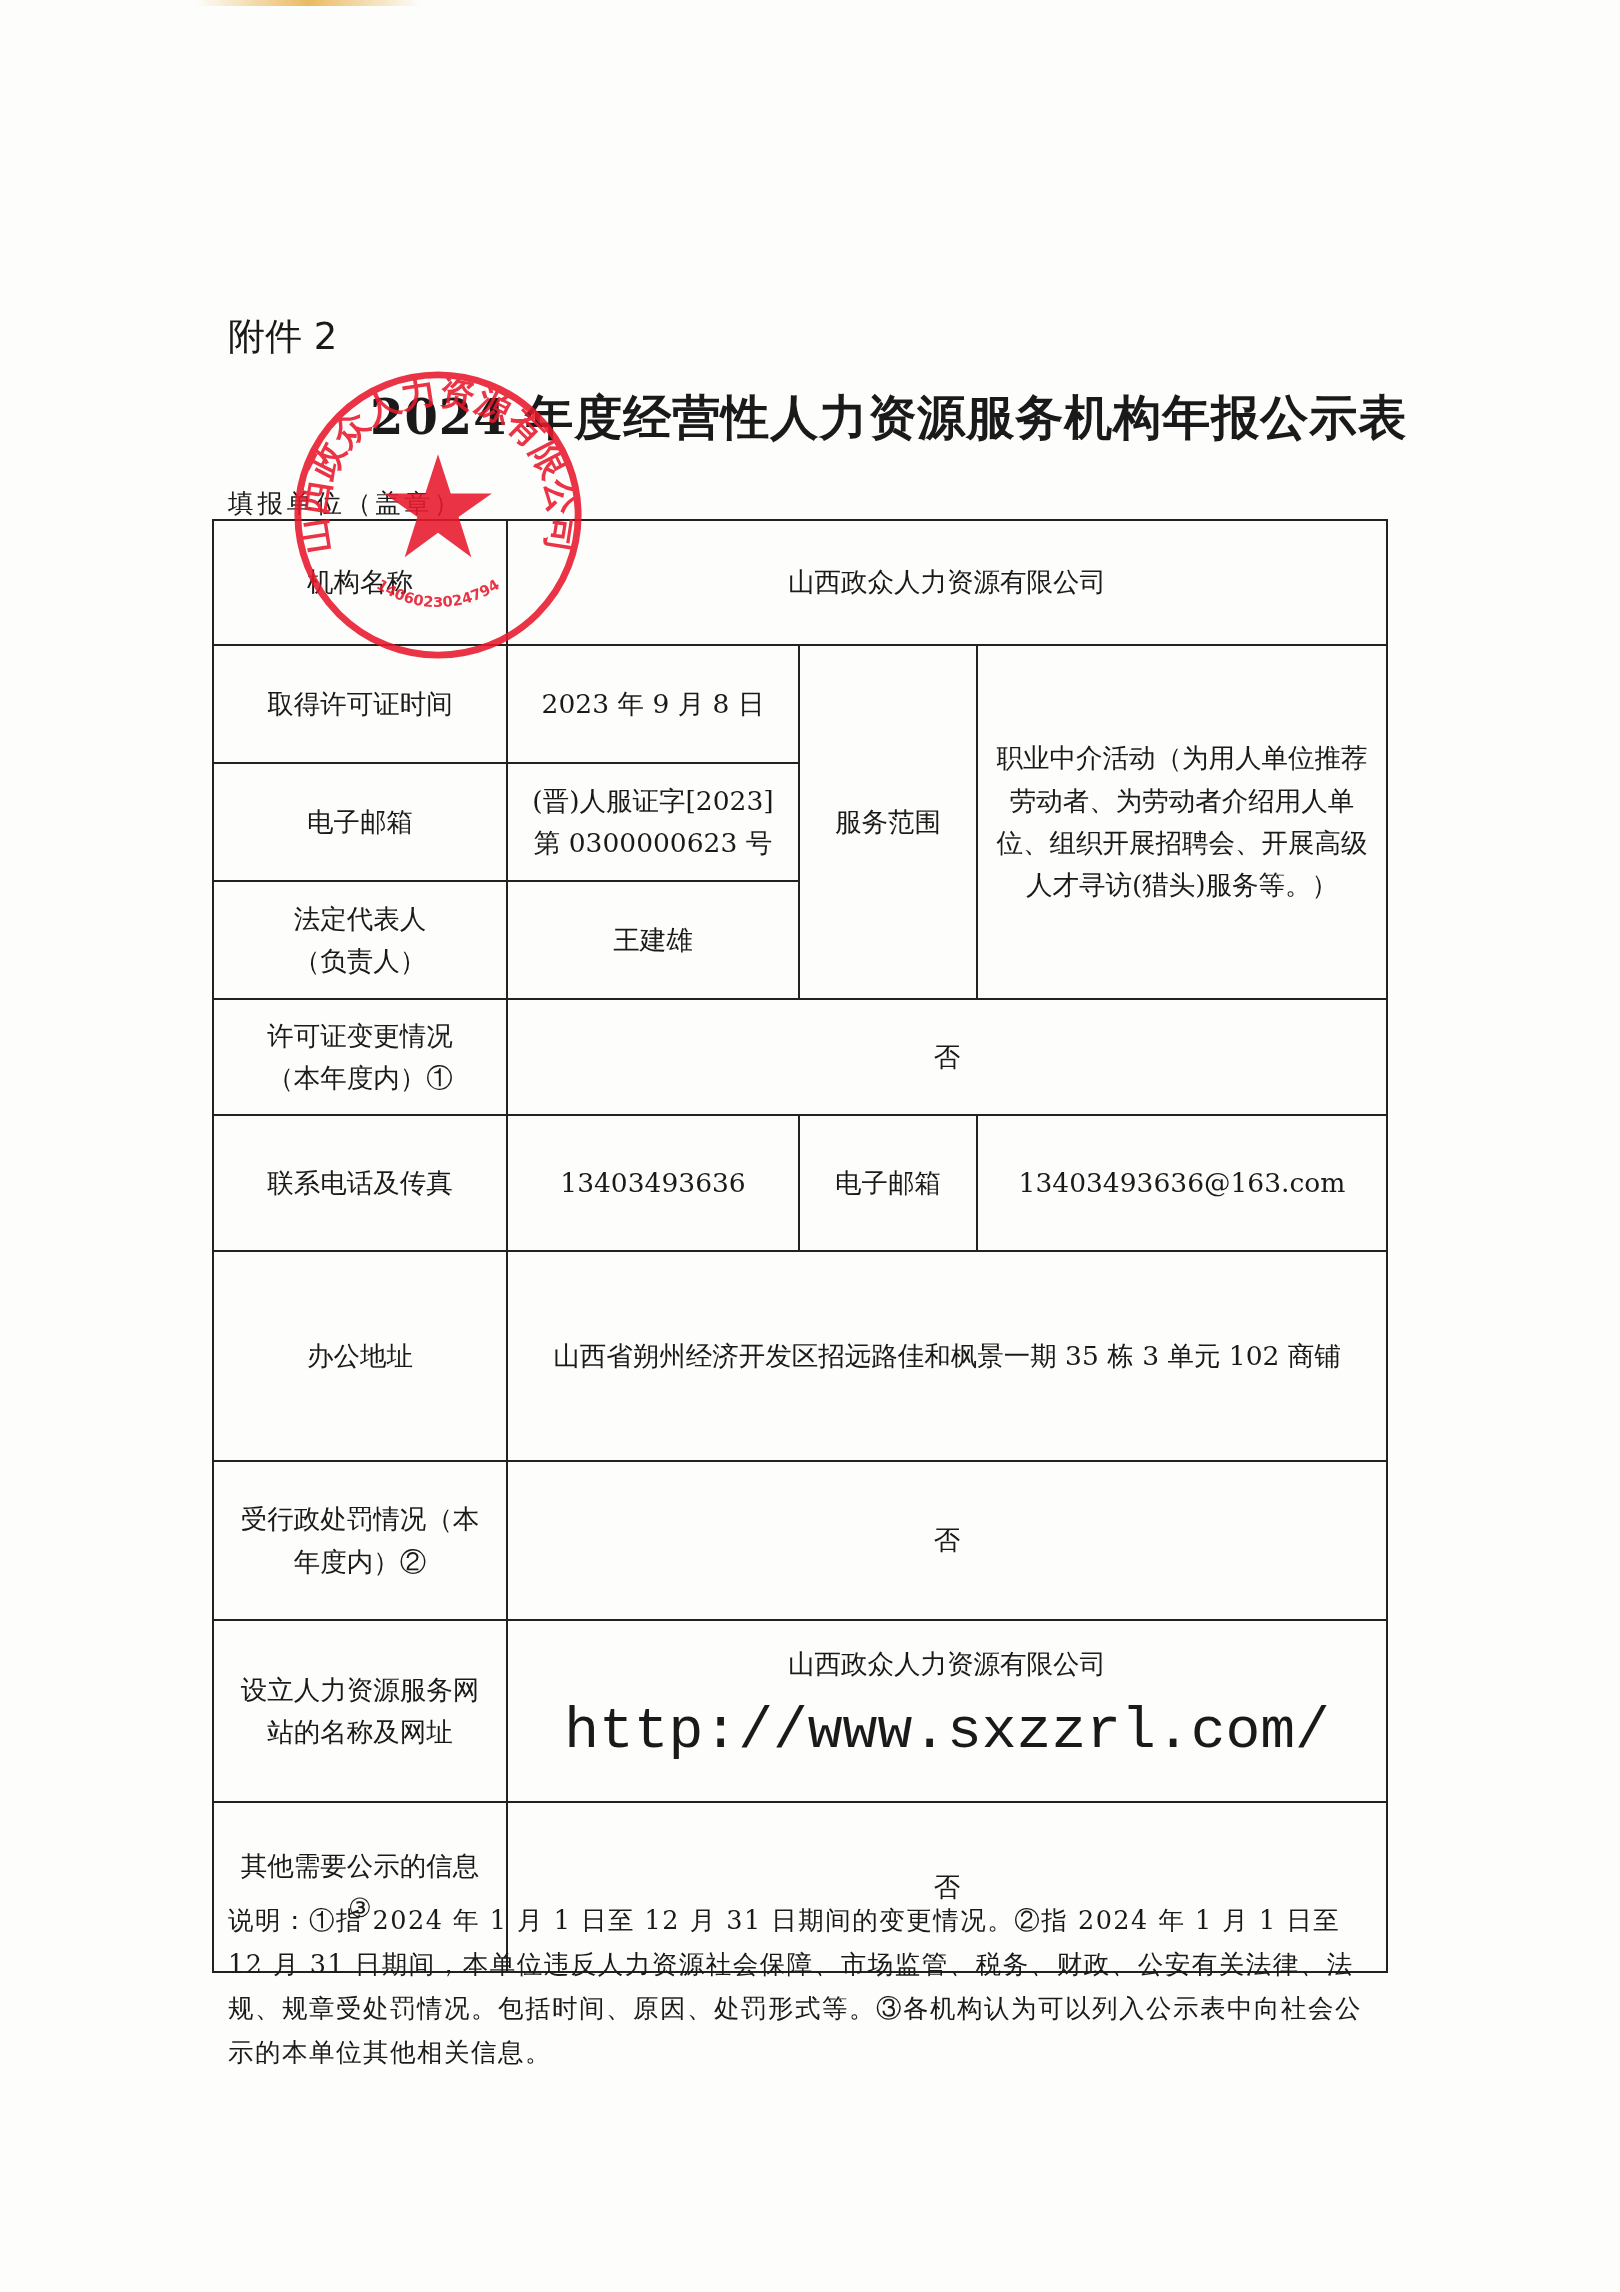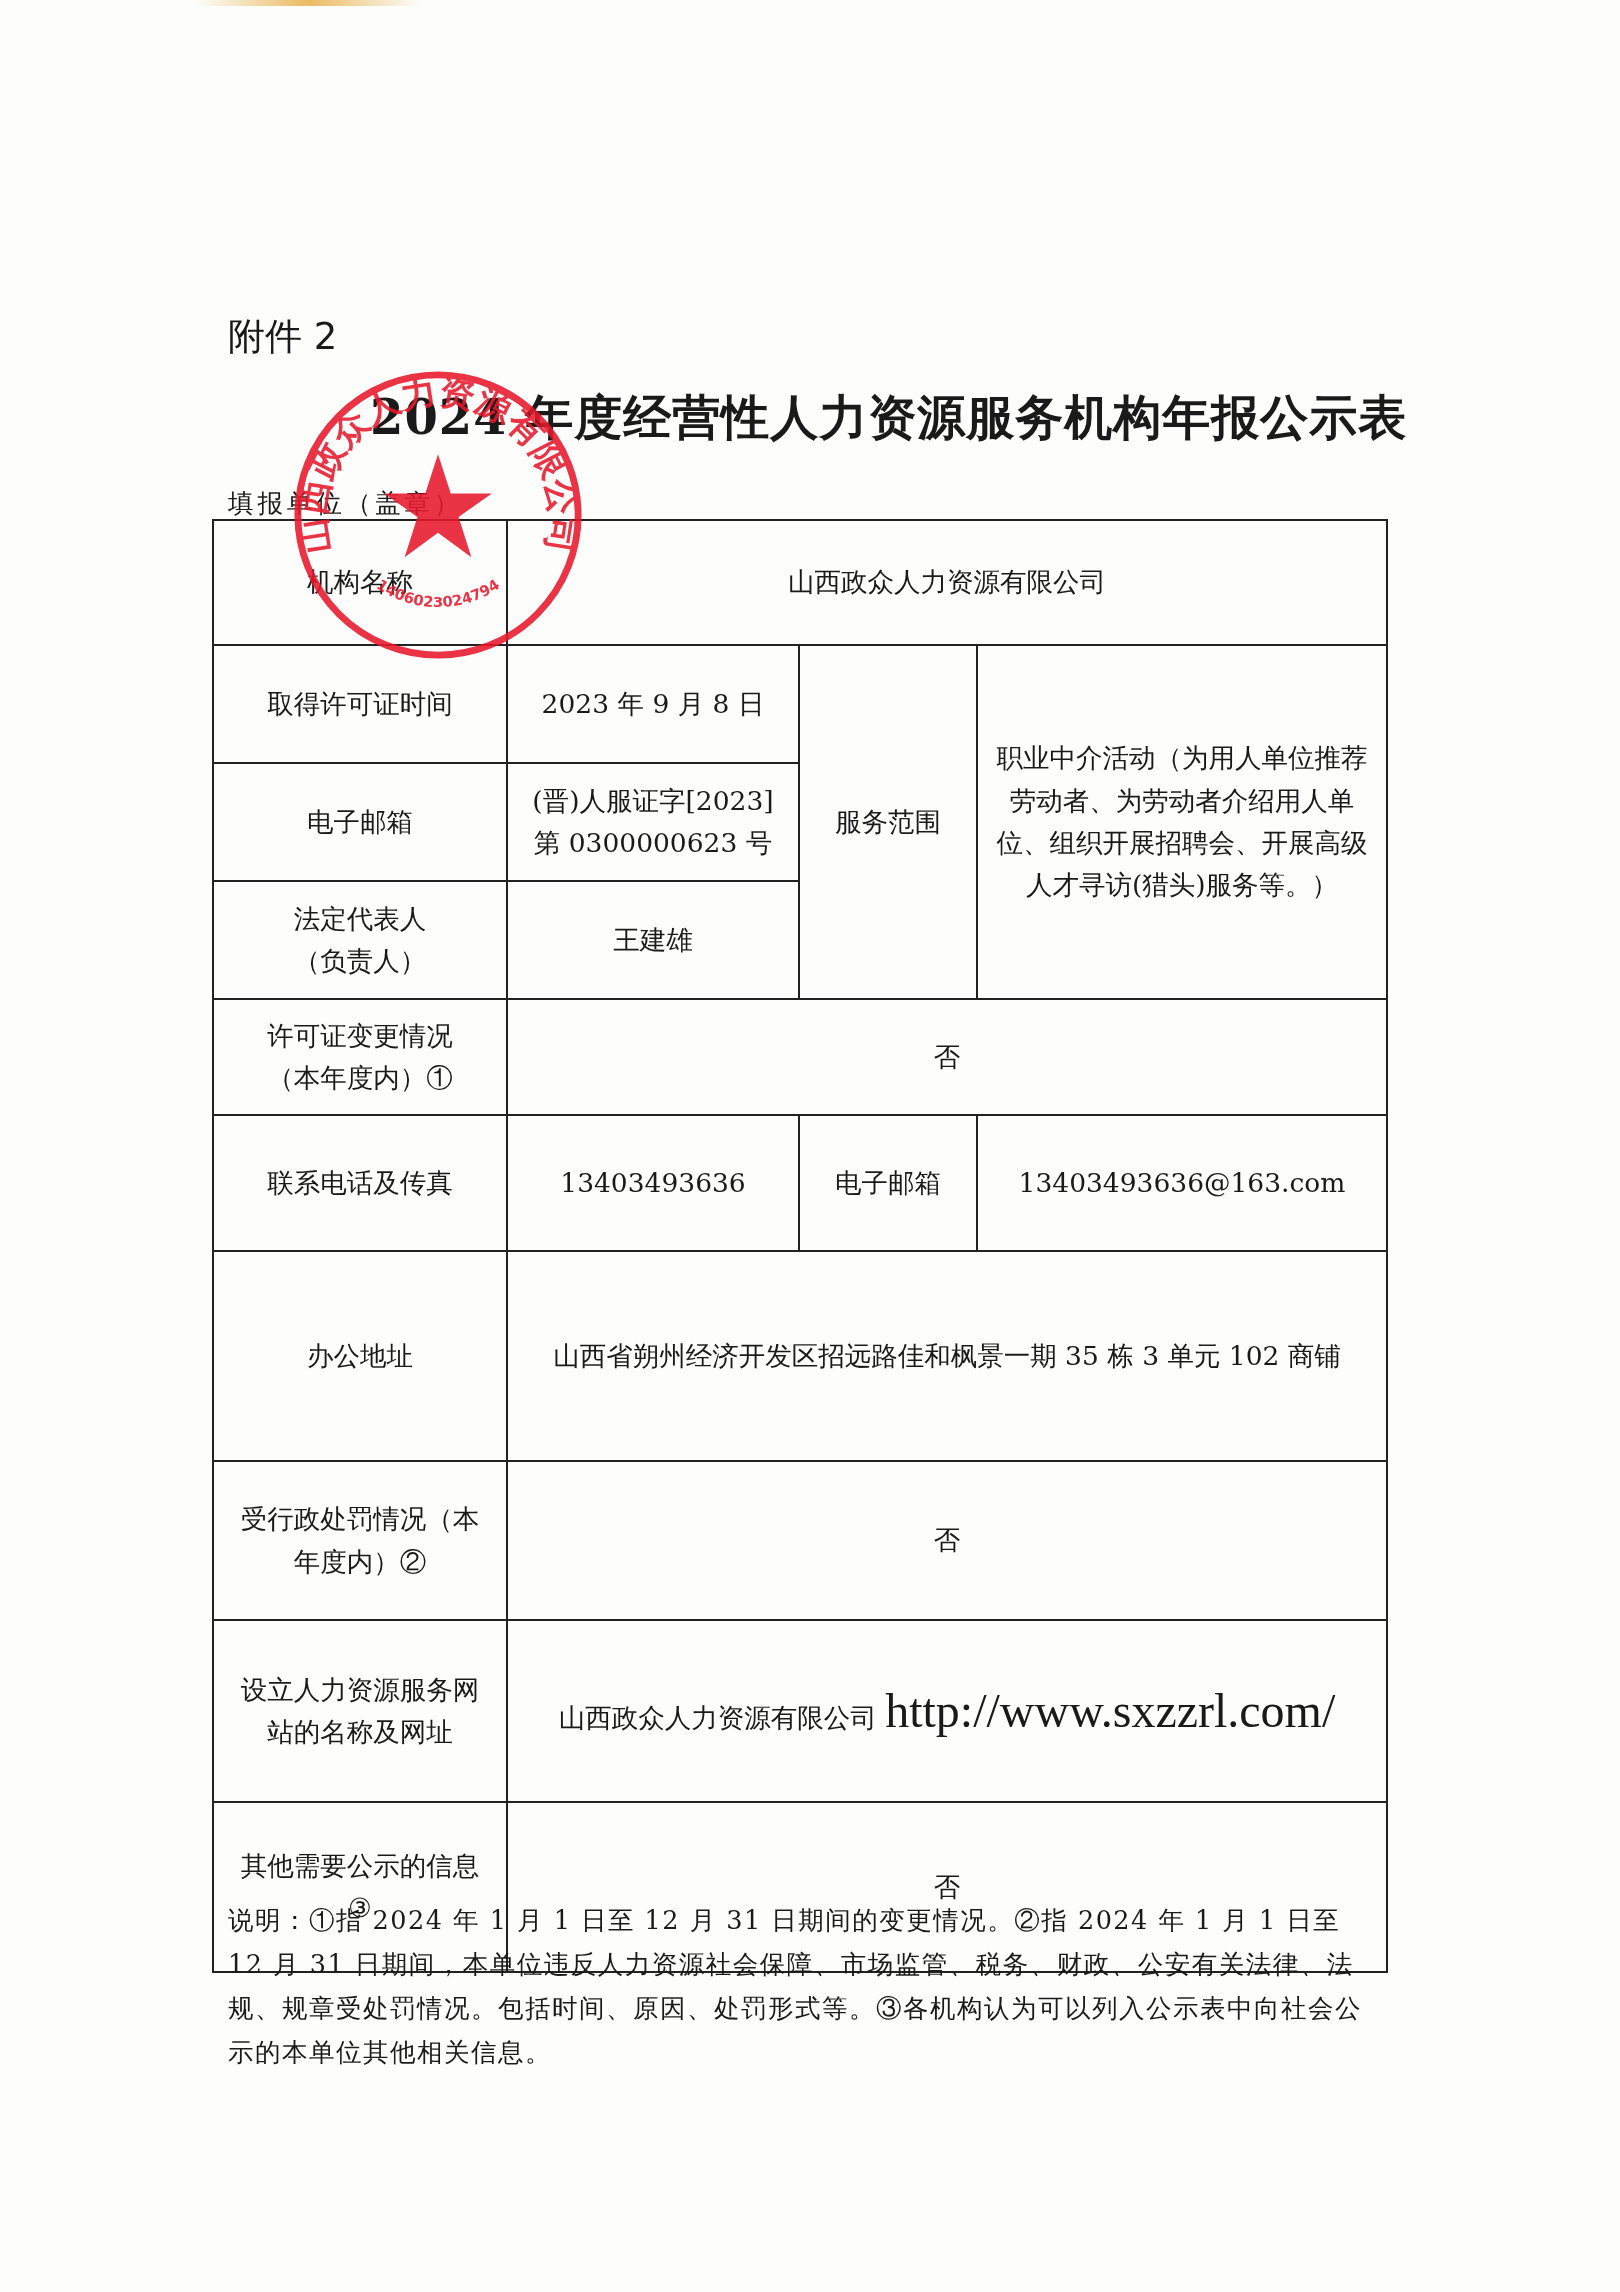--- a/index.html
+++ b/index.html
@@ -11,21 +11,21 @@
     background:linear-gradient(90deg, rgba(250,220,140,0), rgba(230,170,60,0.8), rgba(250,220,140,0)); border-radius:2.9px; }
   .attach { position:absolute; left:228px; top:312px; font-family:"DejaVu Sans","Liberation Sans",sans-serif; font-size:37px; }
   .title { position:absolute; left:370px; top:386px; font-size:48px; font-weight:bold; letter-spacing:1px; white-space:nowrap; }
   .filler { position:absolute; left:228px; top:486px; font-size:25.5px; letter-spacing:3.9px; }
   table.grid {
     position:absolute; left:212px; top:519px; width:1174px; border-collapse:collapse; table-layout:fixed;
   }
   table.grid td { border:2.5px solid #222; text-align:center; vertical-align:middle; font-size:26.5px; line-height:1.6; padding:0 5.9px; }
   td.lbl { padding:0 9.8px; }
   td.scope-text { text-align:left; padding:0 13.7px; font-size:26.5px; line-height:1.6; }
-  .url { font-family:Liberation Serif, serif; font-size:48px; }
+  .url { font-family:Liberation Mono, monospace; font-size:58px; }
   .notes { position:absolute; left:228px; top:1898px; width:1152px; font-size:25.5px; line-height:44px; letter-spacing:1.5px; }
   .stamp { position:absolute; left:291px; top:368px; width:294px; height:294px; pointer-events:none; opacity:0.88; }
 </style>
 </head>
 <body>
 
 <div class="top-smudge"></div>
 
 <div class="attach">附件 2</div>
 <div class="title">2024 年度经营性人力资源服务机构年报公示表</div>

